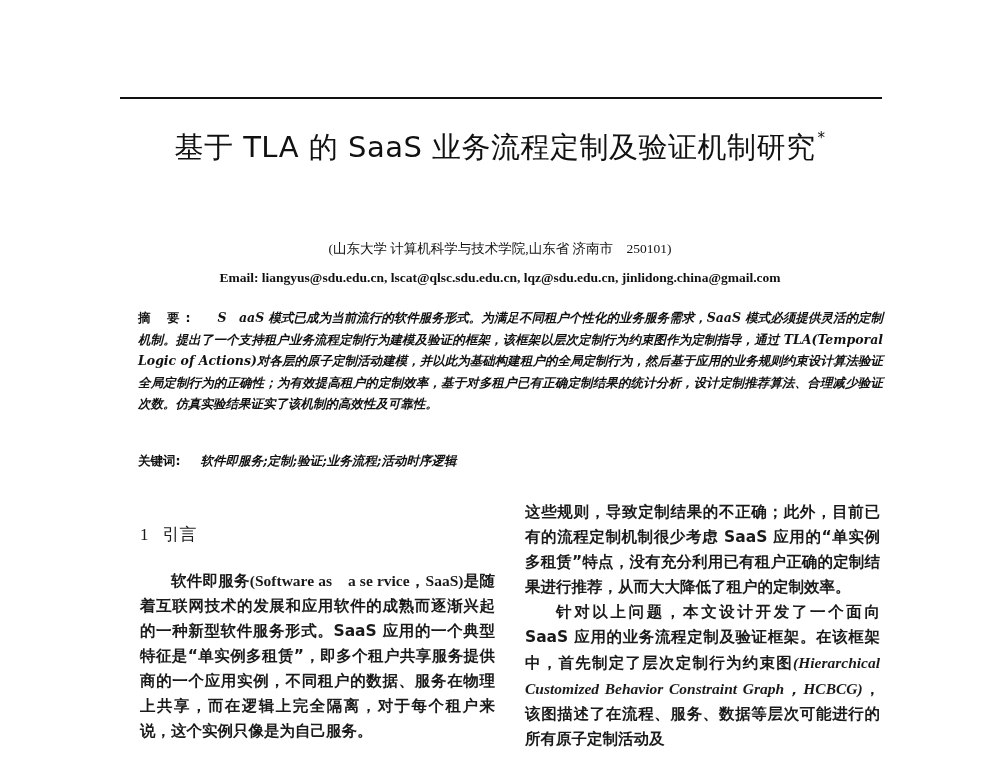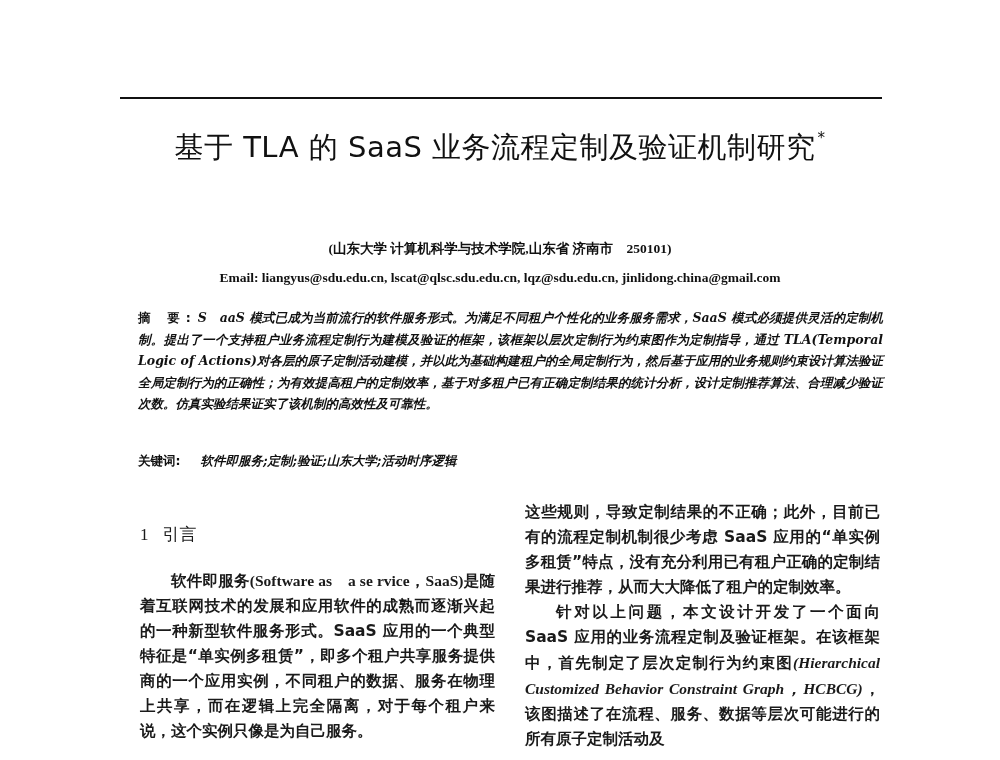--- a/index.html
+++ b/index.html
@@ -27,39 +27,39 @@
   .title sup { font-size: 15px; vertical-align: 14px; margin-left: 2px; }
 
   .authors {
     position: absolute; left: 150px; width: 700px; top: 189px;
     text-align: center; font-family: "DejaVu Serif", serif;
     font-size: 18px; font-weight: bold; letter-spacing: 1px;
   }
 
   .affiliation {
     position: absolute; left: 150px; width: 700px; top: 240px;
-    text-align: center; font-size: 13.5px; font-weight: bold;
+    text-align: center; font-size: 13.5px; font-weight: normal;
     font-family: "Liberation Serif", serif;
   }
   .email {
     position: absolute; left: 120px; width: 760px; top: 262px;
     text-align: center; font-size: 13.5px; font-weight: bold;
     font-family: "Liberation Serif", serif;
     margin-top: 8px;
   }
 
   .abstract {
     position: absolute; left: 138px; width: 745px; top: 307px;
     font-size: 12.5px; line-height: 21.5px; font-weight: bold;
     text-align: justify; font-style: italic;
     font-family: "DejaVu Serif", serif;
   }
   .abstract .label {
     font-style: normal; font-family: "DejaVu Sans", sans-serif;
-    margin-right: 1px; letter-spacing: 6px;
+    margin-right: 21px; letter-spacing: 6px;
   }
   .keywords {
     position: absolute; left: 138px; width: 745px; top: 453px;
     font-size: 12.5px; font-weight: bold;
     font-family: "DejaVu Serif", serif;
   }
   .keywords .label {
     font-family: "DejaVu Sans", sans-serif; margin-right: 20px;
   }
   .keywords .value { font-style: italic; }
@@ -96,21 +96,21 @@
 
 
   <div class="affiliation">(山东大学 计算机科学与技术学院,山东省 济南市　250101)</div>
   <div class="email">Email: liangyus@sdu.edu.cn, lscat@qlsc.sdu.edu.cn, lqz@sdu.edu.cn, jinlidong.china@gmail.com</div>
 
   <div class="abstract">
     <span class="label">摘 要:</span><span>S　aaS 模式已成为当前流行的软件服务形式。为满足不同租户个性化的业务服务需求，SaaS 模式必须提供灵活的定制机制。提出了一个支持租户业务流程定制行为建模及验证的框架，该框架以层次定制行为约束图作为定制指导，通过 TLA(Temporal Logic of Actions)对各层的原子定制活动建模，并以此为基础构建租户的全局定制行为，然后基于应用的业务规则约束设计算法验证全局定制行为的正确性；为有效提高租户的定制效率，基于对多租户已有正确定制结果的统计分析，设计定制推荐算法、合理减少验证次数。仿真实验结果证实了该机制的高效性及可靠性。</span>
   </div>
 
   <div class="keywords">
-    <span class="label">关键词:</span><span class="value">软件即服务;定制;验证;山东大学;活动时序逻辑</span>
+    <span class="label">关键词:</span><span class="value">软件即服务;定制;验证;业务流程;活动时序逻辑</span>
   </div>
 
   <div class="col col-left">
     <div class="section-heading">
       <span class="num">1</span><span>引言</span>
     </div>
     <p class="para">
       <span>软件即服务</span><span class="latin">(Software as　a se rvice，SaaS)</span><span>是随着互联网技术的发展和应用软件的成熟而逐渐兴起的一种新型软件服务形式。SaaS 应用的一个典型特征是“单实例多租赁”，即多个租户共享服务提供商的一个应用实例，不同租户的数据、服务在物理上共享，而在逻辑上完全隔离，对于每个租户来说，这个实例只像是为自己服务。</span>
     </p>
   </div>

